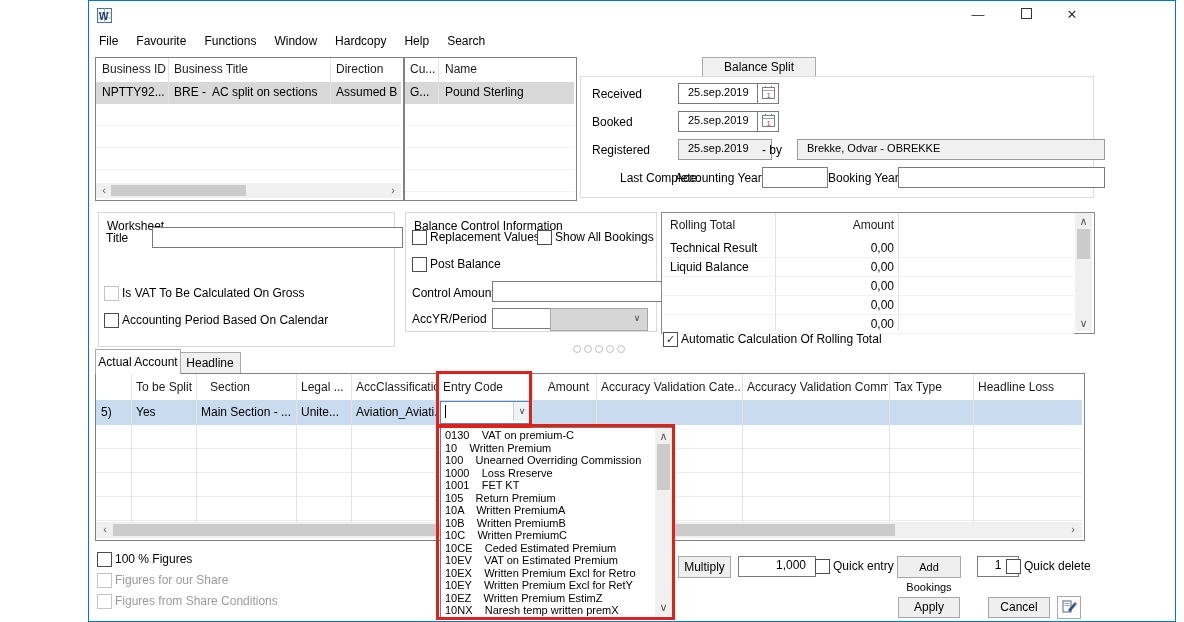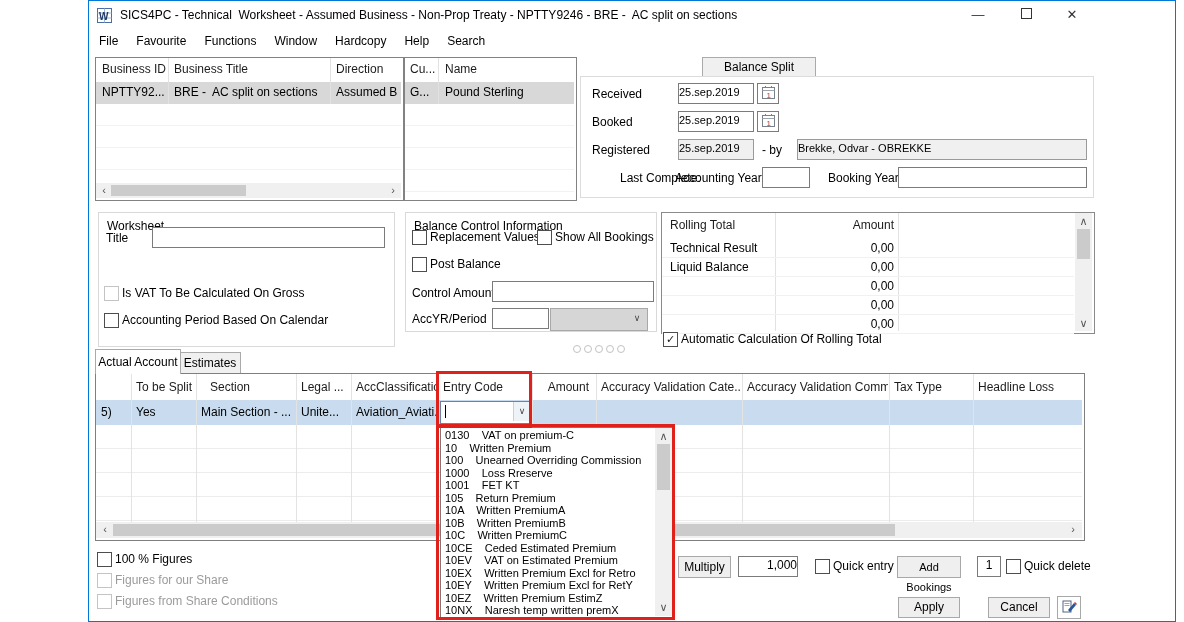--- a/index.html
+++ b/index.html
@@ -1,21 +1,21 @@
 <!DOCTYPE html>
 <html><head>
 <meta charset="utf-8">
 <style>
   html,body{margin:0;padding:0;background:#fff;}
   body{width:1184px;height:622px;font-family:"Liberation Sans",sans-serif;}
   .screen{position:relative;width:1184px;height:622px;background:#fff;overflow:hidden;}
   .a{position:absolute;}
   .lbl{font-size:12px;color:#000;white-space:nowrap;}
   .dim{color:#9b9b9b;}
-  .fld{background:#fff;border:1px solid #7b7b7b;font-size:11px;line-height:17px;padding:0 0;color:#000;white-space:nowrap;overflow:hidden;}
+  .fld{background:#fff;border:1px solid #7b7b7b;font-size:11px;line-height:17px;padding:0 9px;color:#000;white-space:nowrap;overflow:hidden;}
   .fld.ro{background:#f0f0f0;border-color:#9a9a9a;}
   .btn{background:#efefef;border:1px solid #a8a8a8;font-size:12px;color:#000;text-align:center;}
   .cb{width:13px;height:13px;background:#fff;border:1px solid #4d4d4d;font-size:11px;line-height:12px;text-align:center;color:#1a1a1a;}
   .cb.dis{border-color:#c4c4c4;}
   .grid{background:#fff;border:1px solid #828282;}
   .ghead{font-size:12px;color:#1c1c1c;white-space:nowrap;overflow:hidden;}
   .gcell{font-size:12px;color:#000;white-space:pre;overflow:hidden;}
   .vline{width:1px;background:#e2e2e2;}
   .track{background:#f0f0f0;}
   .thumb{background:#cbcbcb;}
@@ -52,21 +52,20 @@
 
   <span class="a" style="left:97px;top:8px;width:15px;height:15px;">
     <svg width="15" height="15" viewBox="0 0 15 15">
       <rect x="0.5" y="0.5" width="14" height="14" fill="#ffffff" stroke="#4a6da7"></rect>
       <line x1="0.5" y1="5" x2="14.5" y2="5" stroke="#9db6d6" stroke-width="1"></line>
       <line x1="0.5" y1="10" x2="14.5" y2="10" stroke="#9db6d6" stroke-width="1"></line>
       <line x1="7.5" y1="0.5" x2="7.5" y2="14.5" stroke="#9db6d6" stroke-width="1"></line>
       <text x="2" y="12" font-size="10" font-weight="bold" fill="#1f3864" font-family="Liberation Sans, sans-serif">W</text>
     </svg>
   </span>
-  <span class="a title" style="left:120px;top:8px;">SICS4PC - Technical  Worksheet - Assumed Business - Non-Prop Treaty - NPTTY9246 - BRE -  AC split on sections</span>
   <div class="a winctl" style="left:958px;top:2px;width:40px;height:26px;">
     <span>—</span>
   </div>
   <div class="a winctl" style="left:1006px;top:2px;width:40px;height:26px;">
     <span class="maxbox"></span>
   </div>
   <div class="a winctl" style="left:1052px;top:2px;width:40px;height:26px;">
     <span>✕</span>
   </div>
 
@@ -203,21 +202,21 @@
     <div class="a track" style="left:413px;top:0;width:17px;height:118px;">
       <div class="a sarr" style="left:0;top:1px;width:17px;">∧</div>
       <div class="a thumb" style="left:2px;top:16px;width:13px;height:30px;"></div>
       <div class="a sarr" style="left:0;top:103px;width:17px;">∨</div>
     </div>
   </div>
   <div class="a cb" style="left:663px;top:332px;"><span>✓</span></div>
   <span class="a lbl" style="left:681px;top:332px;">Automatic Calculation Of Rolling Total</span>
 
   <div class="a tab active" style="left:95px;top:349px;width:84px;height:24px;line-height:24px;">Actual Account</div>
-  <div class="a tab inactive" style="left:179px;top:352px;width:60px;height:20px;line-height:20px;">Estimates</div>
+  <div class="a tab inactive" style="left:179px;top:352px;width:60px;height:20px;line-height:20px;">Headline</div>
 
   <div class="a grid" style="left:95px;top:373px;width:988px;height:166px;border-color:#7f7f7f;">
     <div class="a" style="left:0;top:0;width:986px;height:26px;display:flex;border-bottom:1px solid #dadada;">
         <div class="bt-cell bt-head" style="width: 35px; line-height: 26px;"></div>
         <div class="bt-cell bt-head" style="width: 65px; line-height: 26px;">To be Split</div>
         <div class="bt-cell bt-head" style="width: 100px; line-height: 26px; padding-left: 14px;">Section</div>
         <div class="bt-cell bt-head" style="width: 55px; line-height: 26px;">Legal ...</div>
         <div class="bt-cell bt-head" style="width: 87px; line-height: 26px;">AccClassification</div>
         <div class="bt-cell bt-head" style="width: 94px; line-height: 26px;">Entry Code</div>
         <div class="bt-cell bt-head right" style="width: 64px; line-height: 26px;">Amount</div>

